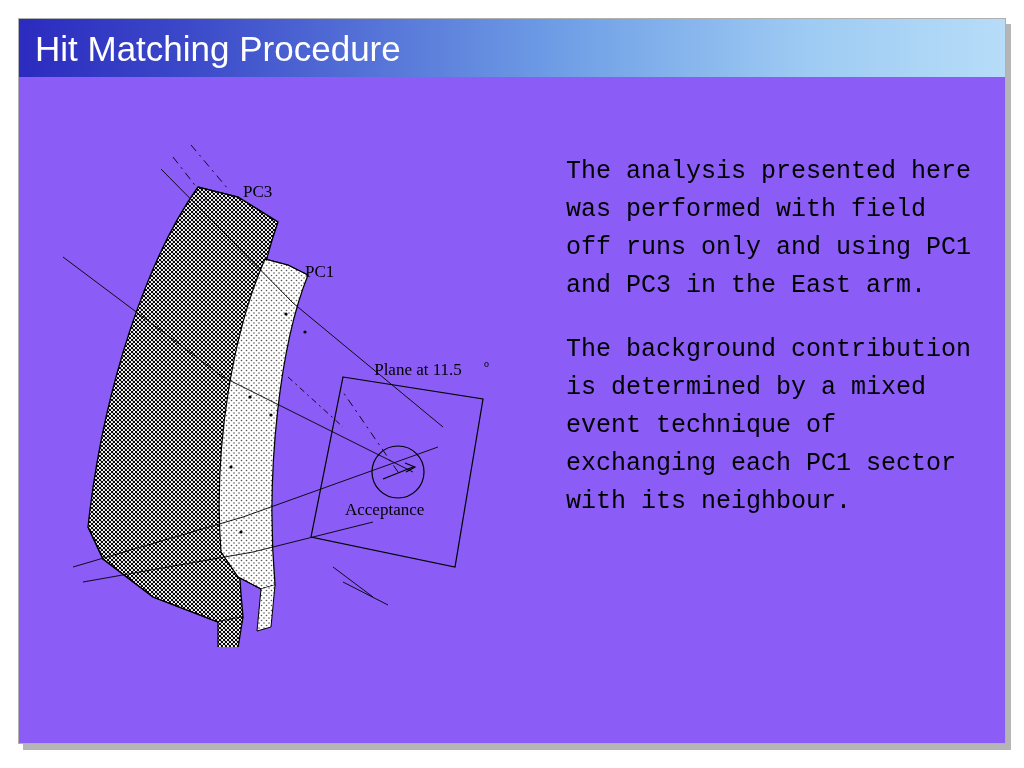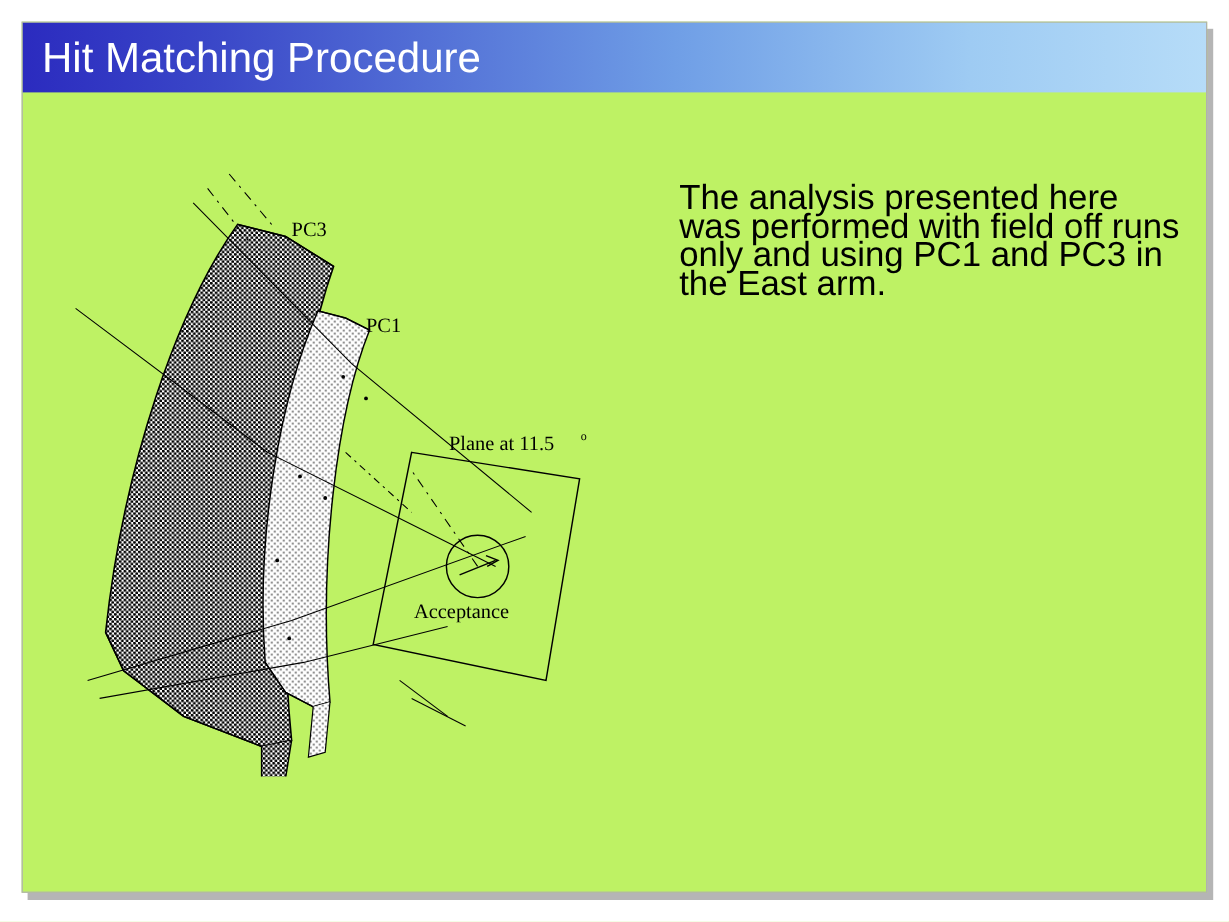--- a/index.html
+++ b/index.html
@@ -12,21 +12,21 @@
     height: 768px;
     font-family: "Liberation Sans", sans-serif;
     overflow: hidden;
   }
   .slide {
     position: absolute;
     left: 18px;
     top: 18px;
     width: 988px;
     height: 726px;
-    background: #bef264;
+    background: #8b5cf6;
     border: 1px solid #b0b0b0;
     box-shadow: 5px 6px 0 rgba(120,120,120,0.55);
     box-sizing: border-box;
   }
   .title-bar {
     position: absolute;
     left: 0;
     top: 0;
     width: 100%;
     height: 58px;
@@ -40,23 +40,23 @@
     color: #ffffff;
     font-family: "Liberation Sans", sans-serif;
     letter-spacing: 0px;
     white-space: nowrap;
   }
   .body-text {
     position: absolute;
     left: 547px;
     top: 134px;
     width: 420px;
-    font-family: Liberation Sans, sans-serif;
-    font-size: 29px;
-    line-height: 24px;
+    font-family: Liberation Mono, monospace;
+    font-size: 25px;
+    line-height: 38px;
     color: #000000;
   }
   .body-text p {
     margin: 0 0 26px 0;
   }
   .figure {
     position: absolute;
     left: 24px;
     top: 108px;
     width: 510px;
@@ -143,15 +143,16 @@
       <text class="fig-label" x="200" y="70">PC3</text>
       <text class="fig-label" x="262" y="150">PC1</text>
       <text class="fig-label" x="375" y="248" text-anchor="middle">Plane at 11.5</text>
       <text class="fig-label-small" x="441" y="240">o</text>
       <text class="fig-label" x="302" y="388">Acceptance</text>
     </svg>
   </div>
 
   <div class="body-text">
     <p>The analysis presented here was performed with field off runs only and using PC1 and PC3 in the East arm.</p>
+    <p>The background contribution is determined by a mixed event technique of exchanging each PC1 sector with its neighbour.</p>
   </div>
 
 </div>
 
 </body></html>

